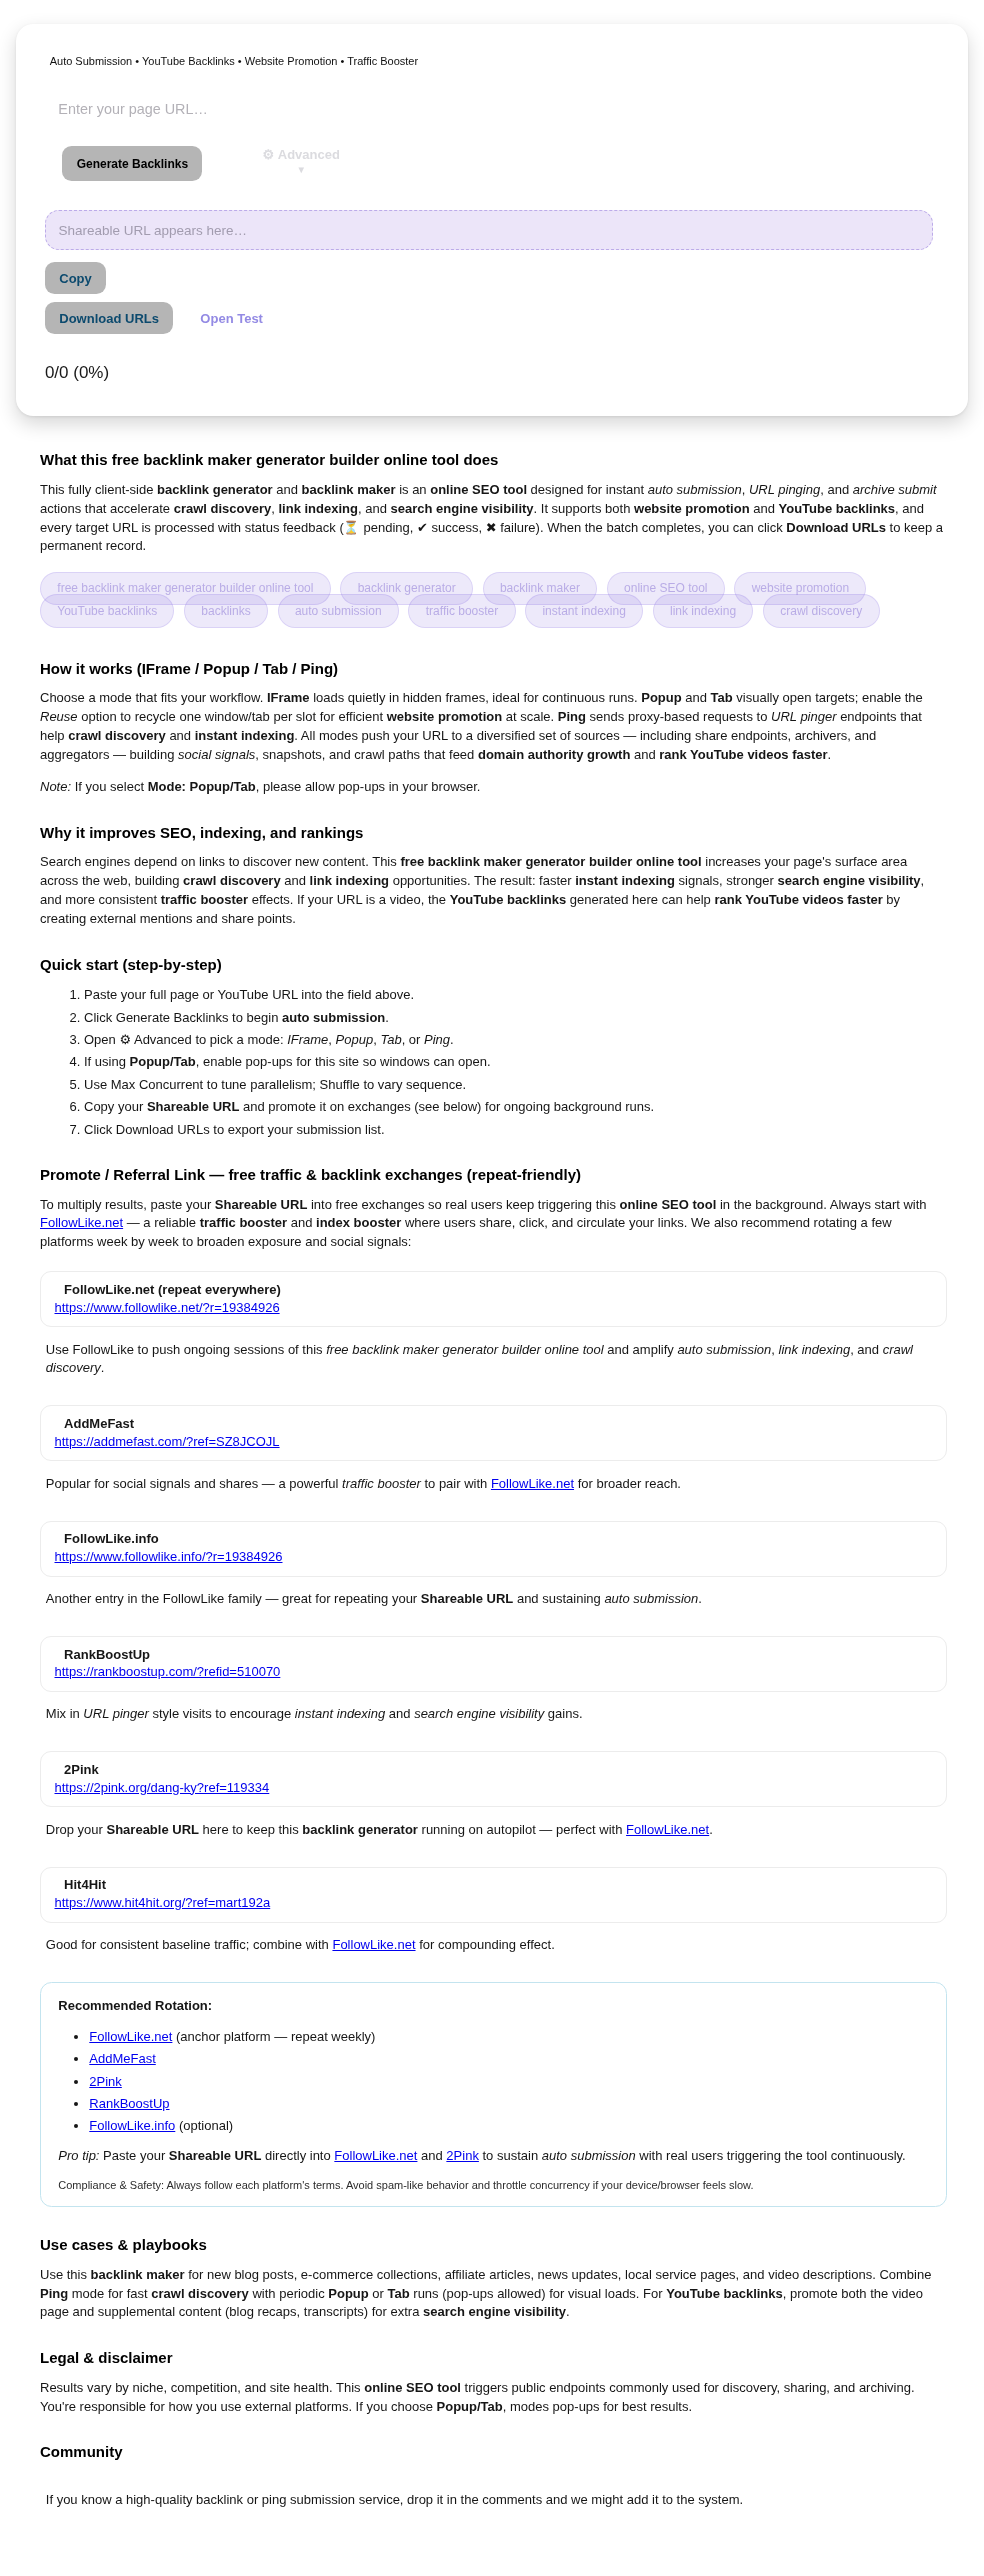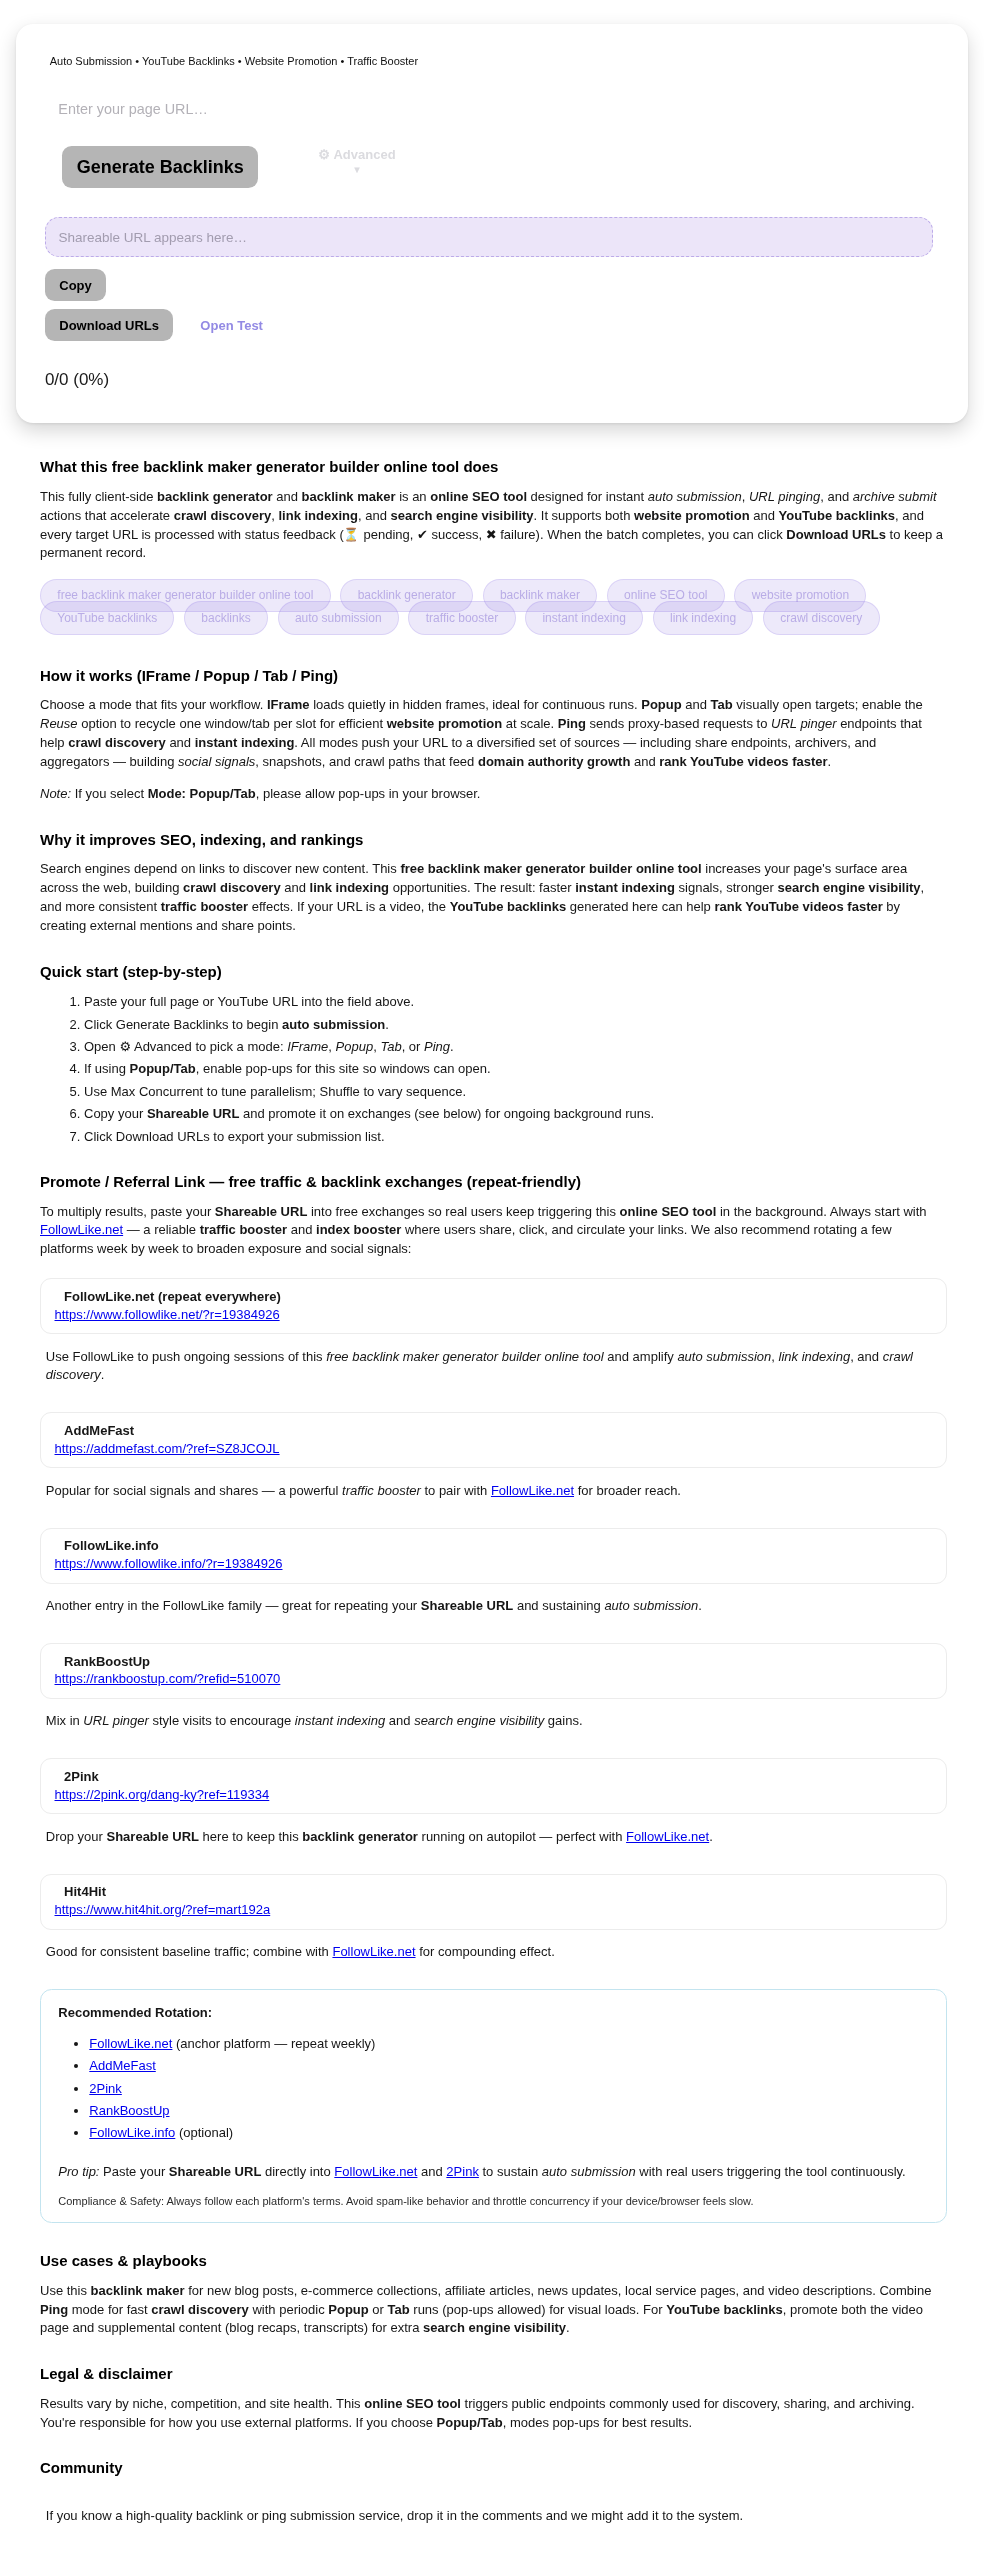--- a/index.html
+++ b/index.html
@@ -4,29 +4,29 @@
 <style>
   html,body{margin:0;padding:0;background:#fff;}
   body{width:984px;color:#161616;font-family:"Liberation Sans",sans-serif;font-size:13px;}
   .card{margin:24px 16.3px 35px;background:#fff;border-radius:17.3px;padding:23px 25px 33px 19px;
         box-shadow:0 7.7px 19px rgba(0,0,0,.16),0 1px 2.9px rgba(0,0,0,.08);}
   .tagline{font-size:11px;margin:7.7px 0 29px 14.4px;color:#111;}
   .url-input{display:block;width:538px;border:none;outline:none;font-size:14.4px;
              padding:5.8px 0 5.8px 23px;color:#222;margin-bottom:23px;background:transparent;}
   .url-input::placeholder{color:#b3b1b7;}
   .gen-row{display:flex;align-items:flex-start;margin:0 0 29px 27px;}
-  .gen-btn{background:#b5b5b5;border:none;border-radius:9.6px;font-weight:bold;font-size:18px;
+  .gen-btn{background:#b5b5b5;border:none;border-radius:9.6px;font-weight:bold;font-size:12px;
            color:#000;padding:10.6px 14.4px;cursor:pointer;font-family:inherit;}
   .advanced{margin-left:60px;text-align:center;color:#dbdbdf;font-weight:bold;font-size:13px;line-height:1.35;cursor:pointer;}
   .advanced .caret{font-size:9.6px;}
   .share-output{display:block;width:calc(100% - 46px);margin-left:9.6px;background:#ece5f9;
                 border:1.9px dashed #bcabe9;border-radius:14px;padding:11.5px 12.5px;font-size:13.5px;
                 color:#5a5566;margin-bottom:11.5px;outline:none;font-family:inherit;}
   .share-output::placeholder{color:#a29caf;}
-  .btn-gray{background:#b5b5b5;color:#000000;font-weight:bold;border:none;border-radius:9.6px;
+  .btn-gray{background:#b5b5b5;color:#0c4a6e;font-weight:bold;border:none;border-radius:9.6px;
             padding:8.7px 14.4px;font-size:13px;cursor:pointer;font-family:inherit;}
   .copy-wrap{margin:1.9px 0 7.7px 9.6px;}
   .dl-row{margin-left:9.6px;display:flex;align-items:center;gap:27px;}
   .open-test{color:#938ae4;font-weight:bold;text-decoration:none;font-size:13px;}
   .progress{margin:29px 0 0 9.6px;font-size:17px;color:#1a1a1a;}
 
   .content{padding:0 37px 48px 40px;}
   h2{font-size:15px;font-weight:bold;margin:27px 0 12.5px;color:#000;}
   p{margin:0 0 13.5px;line-height:1.45;}
   .b{font-weight:bold;} .it{font-style:italic;}
@@ -37,21 +37,21 @@
         white-space:nowrap;margin-bottom:-10.6px;}
   ol.steps{margin:0 0 19px;padding-left:44px;}
   ol.steps li{margin-bottom:2.9px;line-height:1.5;}
   .platform{margin:19px 0 27px;}
   .pbox{border:1px solid #ececec;border-radius:11px;padding:9.6px 13.5px 11.5px;margin-bottom:13.5px;}
   .pname{font-weight:bold;margin:0 0 2.9px 9.6px;}
   .plink{font-size:13px;}
   .pdesc{margin:0 0 0 5.8px;line-height:1.45;}
   .rotation{border:1px solid #c3e4ef;border-radius:11.5px;padding:15.4px 17.3px 11.5px;margin:27px 0 29px;}
   .rot-title{font-weight:bold;margin:0 0 13.5px;}
-  ul.rot{margin:0 0 19px;padding-left:31px;}
+  ul.rot{margin:0 0 10px;padding-left:31px;}
   ul.rot li{margin-bottom:2.9px;line-height:1.5;}
   .protip{margin:0 0 13.5px;line-height:1.5;}
   .compliance{font-size:11px;color:#2c2c2c;margin:11.5px 0 3.8px;}
   .community-para{padding-left:5.8px;margin-top:31px;}
 </style>
 </head>
 <body>
 
 <div class="card">
   <div class="tagline">Auto Submission • YouTube Backlinks • Website Promotion • Traffic Booster</div>

